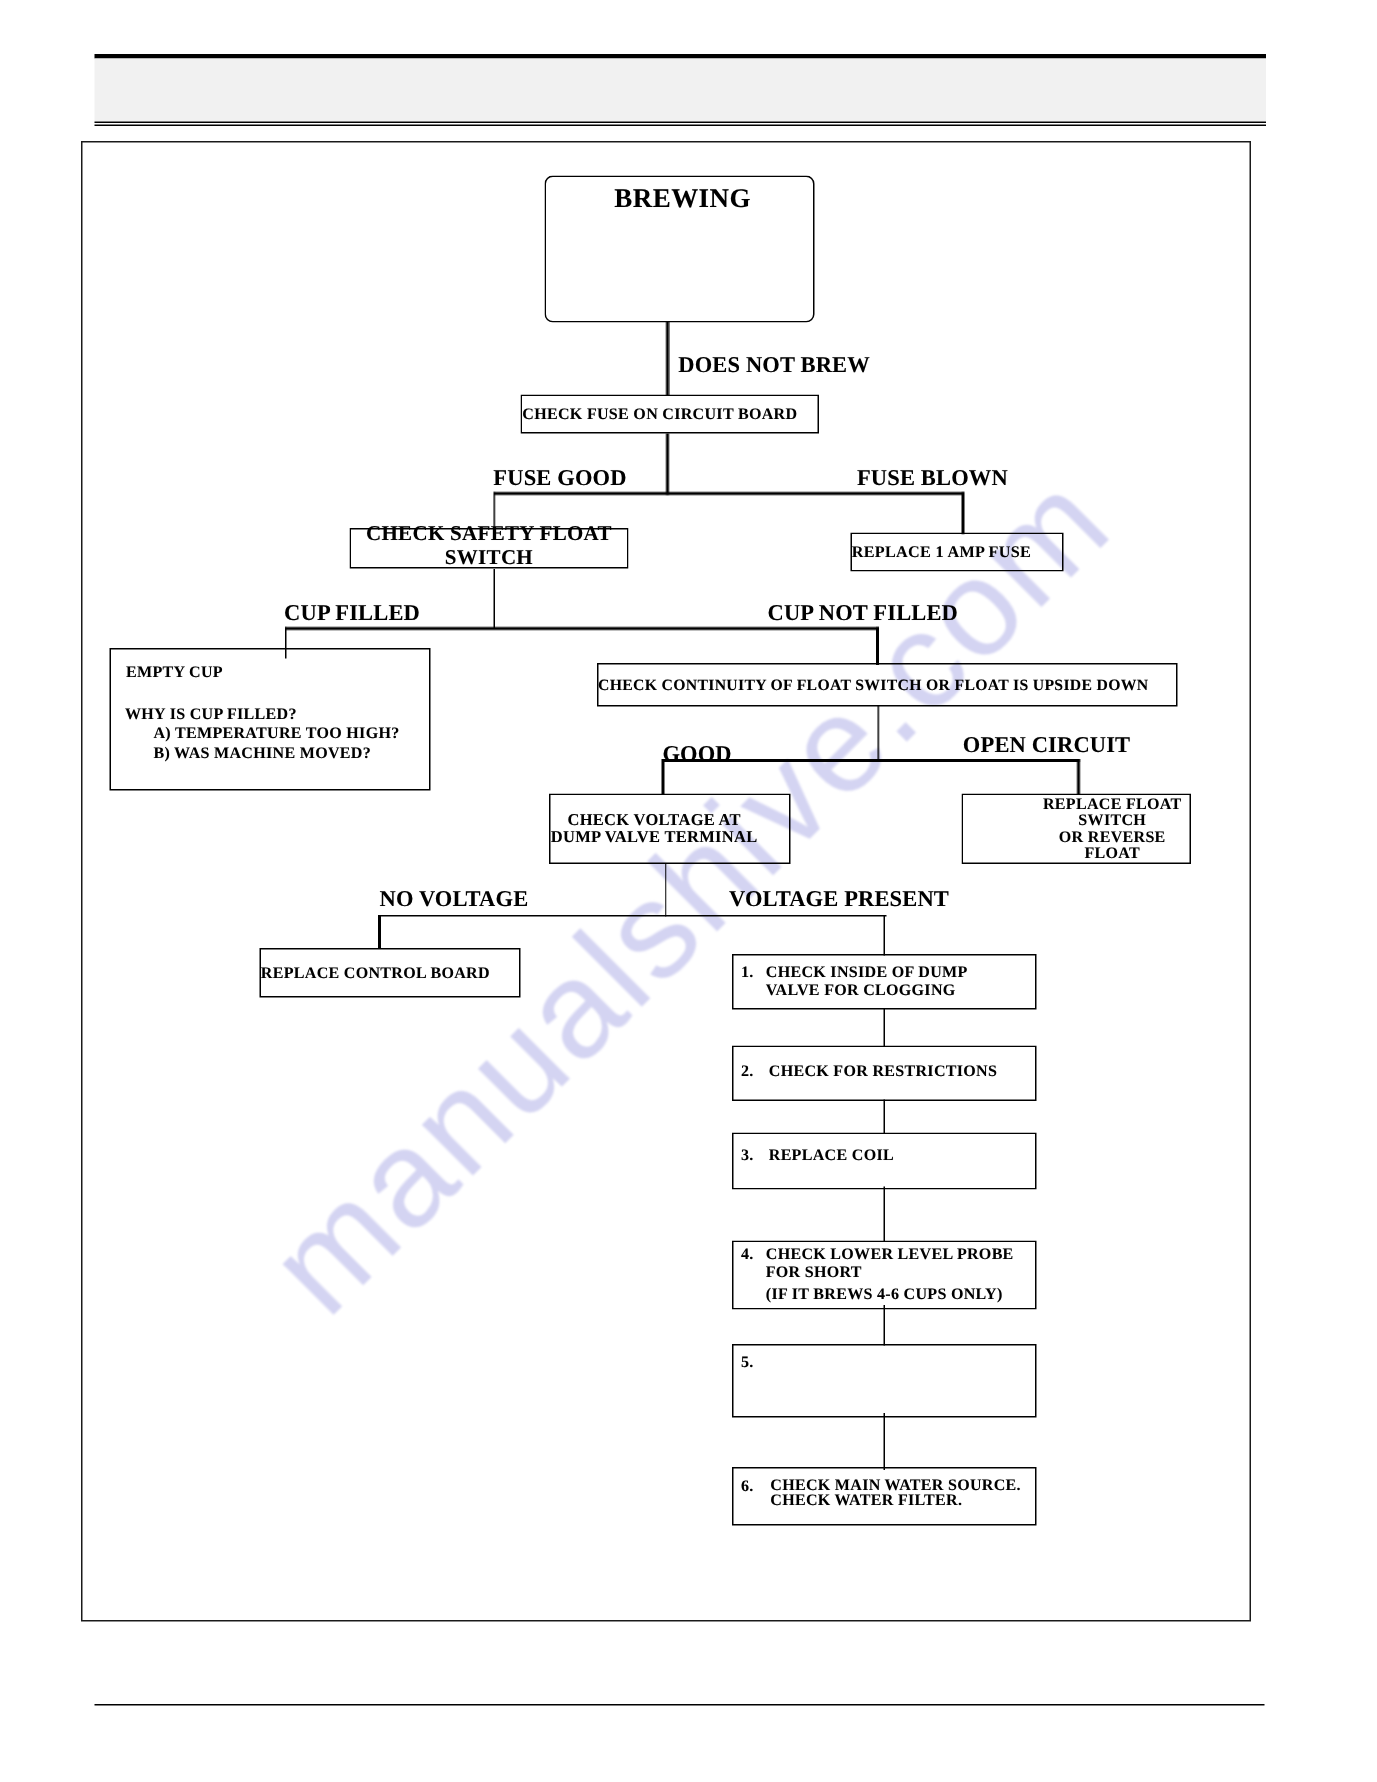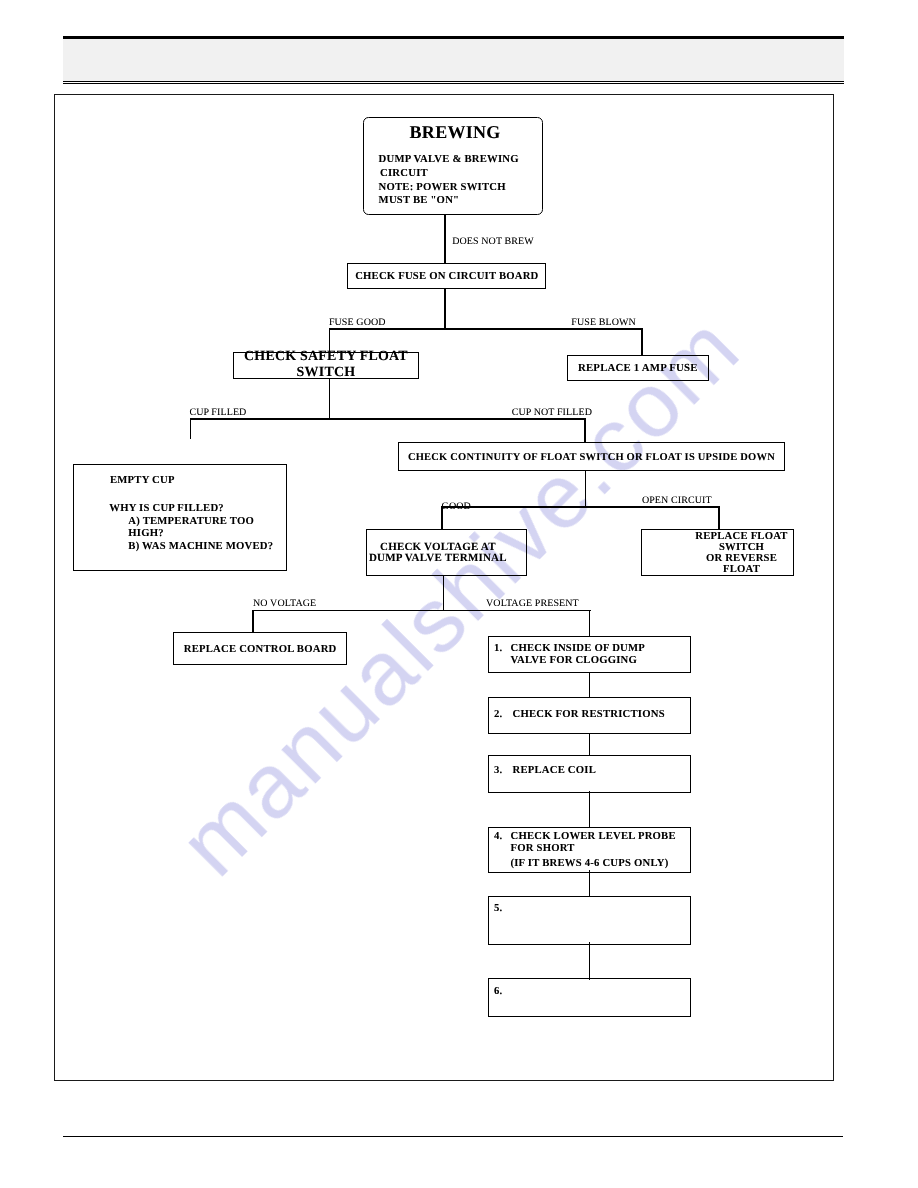--- a/index.html
+++ b/index.html
@@ -23,23 +23,23 @@
 
   
   .footer-rule{position:absolute;left:63px;top:1135.5px;width:780px;height:1.2px;background:#000;}
 
   
   .wm{position:absolute;left:0;top:0;width:918px;height:1188px;pointer-events:none;}
 
   
   .box{position:absolute;box-sizing:border-box;border:1.8px solid #000;background:transparent;
        font-weight:bold;letter-spacing:0.2px;}
-  .box.center{display:flex;align-items:center;justify-content:center;text-align:center;}
+  .box.center{display:flex;align-items:center;text-align:center;}
   .ln{position:absolute;background:#000;}
-  .lbl{position:absolute;font-weight:normal;white-space:nowrap;font-size:10px;letter-spacing:.1px;text-align:center;}
+  .lbl{position:absolute;font-weight:bold;white-space:nowrap;font-size:15px;letter-spacing:.1px;text-align:center;}
 
   
   .node-brewing{left:363.1px;top:117.2px;width:180px;height:97.8px;border-radius:5.5px;border-width:1.8px;}
   .brew-title{font-size:18px;text-align:center;margin-top:4px;letter-spacing:.3px;padding-left:4px;}
   .brew-body{font-size:10.7px;margin-top:10px;margin-left:14.5px;line-height:13.7px;}
   .brew-body .ind{margin-left:1.5px;}
 
   
   .c1{left:444px;top:214px;width:1.9px;height:50px;}
   .l-dnb{left:452.2px;top:235.5px;}
@@ -54,21 +54,21 @@
   .node-safety{left:233.2px;top:351.7px;width:185.5px;height:27.5px;font-size:14px;}
   .node-ampfuse{left:566.8px;top:355.3px;width:142px;height:25.3px;font-size:10.8px;}
 
   .c6{left:328.6px;top:378.8px;width:1.7px;height:40.6px;}
   .c7{left:189.5px;top:418.2px;width:396.5px;height:1.7px;}
   .c8{left:189.5px;top:418.2px;width:1.7px;height:20.5px;}
   .c9{left:584.3px;top:418.2px;width:1.7px;height:24.4px;}
   .l-cf{left:189.4px;top:417.5px;transform:translateY(-100%);}
   .l-cnf{left:495.7px;top:417.5px;transform:translateY(-100%);padding-left:16px;}
 
-  .node-emptycup{left:72.8px;top:464px;width:213.9px;height:107px;font-size:10.7px;padding-left:26px;}
+  .node-emptycup{left:72.8px;top:432px;width:213.9px;height:95px;font-size:10.7px;}
   .ec-h{margin:9px 0 0 10.2px;}
   .ec-q{margin:16px 0 0 9.5px;}
   .ec-a{margin:0.5px 0 0 28.5px;line-height:12.5px;}
 
   .node-continuity{left:397.7px;top:442.4px;width:387.5px;height:28.3px;font-size:10.5px;padding-top:1px;}
   .c10{left:584.7px;top:470.3px;width:1.7px;height:36.6px;}
   .c11{left:441.4px;top:506.4px;width:278.2px;height:1.7px;}
   .c12{left:441.4px;top:506.4px;width:1.7px;height:23.2px;}
   .c13{left:717.9px;top:506.4px;width:1.7px;height:23.2px;}
   .l-good{left:441.6px;top:512px;transform:translateY(-100%);}
@@ -126,26 +126,20 @@
           <feGaussianBlur stdDeviation="0.7"></feGaussianBlur>
         </filter>
       </defs>
     <text id="wm-text" x="0" y="0" transform="translate(218,881) rotate(-45)" font-family="Liberation Sans, sans-serif" font-size="91" letter-spacing="2.5" font-weight="400" fill="#d4d4f2" filter="url(#wmblur)">manualshive.com</text>
   </svg>
 
   <div id="flow">
 
     <div class="box node-brewing">
       <div class="brew-title">BREWING</div>
-      <div class="brew-body">
-        <div>DUMP VALVE &amp; BREWING</div>
-        <div class="ind">CIRCUIT</div>
-        <div>NOTE: POWER SWITCH</div>
-        <div>MUST BE "ON"</div>
-      </div>
     </div>
 
     <div class="ln c1"></div>
     <div class="lbl l-dnb">DOES NOT BREW</div>
 
     <div class="box center node-fuse">
       <span>CHECK FUSE ON CIRCUIT BOARD</span>
     </div>
 
     <div class="ln c2"></div>
@@ -248,17 +242,21 @@
     </div>
     <div class="ln cs4"></div>
 
     <div class="box step s5">
       <div class="num">5.</div>
     </div>
     <div class="ln cs5"></div>
 
     <div class="box step s6">
       <div class="num">6.</div>
+      <div class="txt">
+        <div>CHECK MAIN WATER SOURCE.</div>
+        <div>CHECK WATER FILTER.</div>
+      </div>
     </div>
   </div>
 
   <div class="footer-rule"></div>
 </div>
 
 </body></html>

